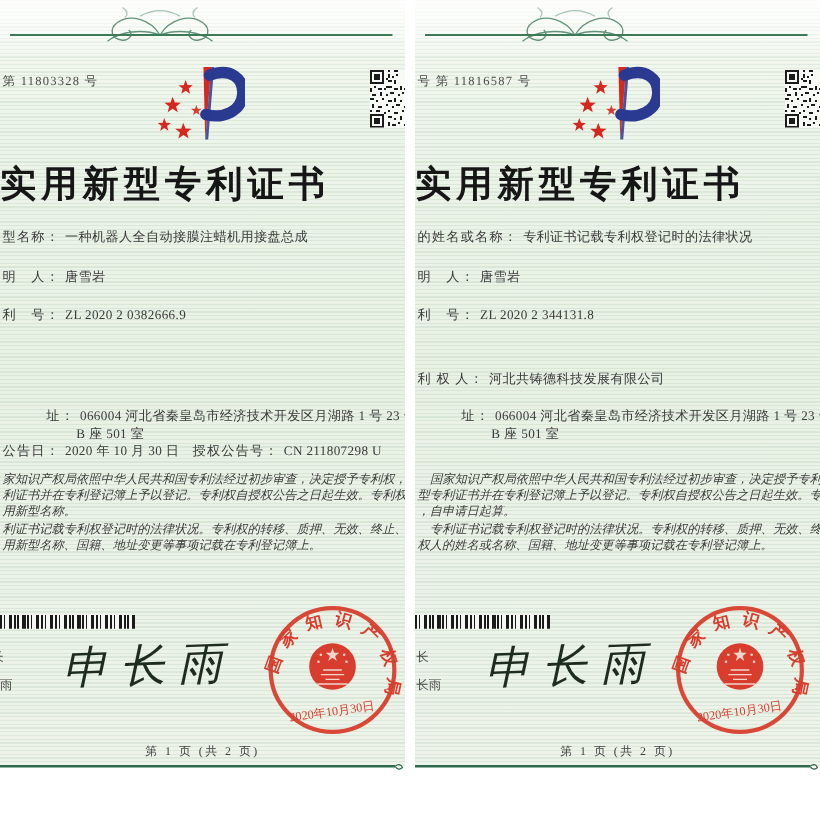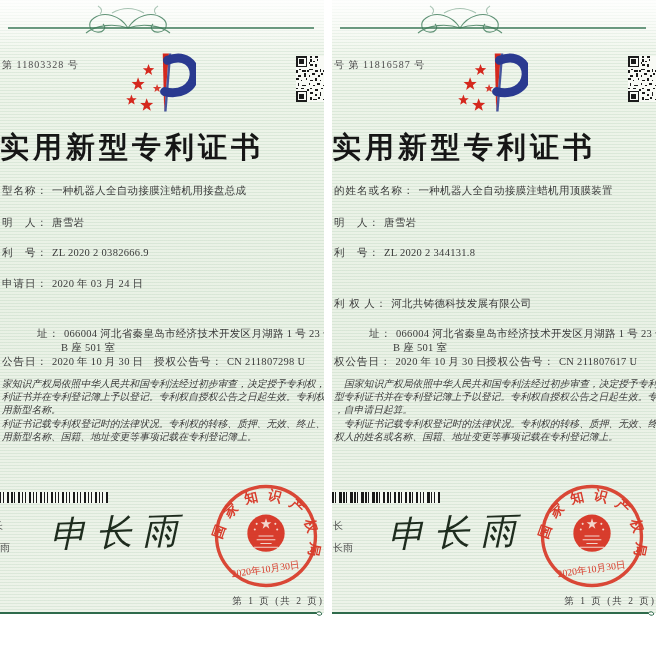--- a/index.html
+++ b/index.html
@@ -51,21 +51,21 @@
     position:absolute;left:0px;top:492px;width:108px;height:11px;
     background:repeating-linear-gradient(90deg,#1a1a1a 0 1.5px,#f5f8f2 1.5px 3px,#1a1a1a 3px 4px,#f5f8f2 4px 7px,#1a1a1a 7px 9.5px,#f5f8f2 9.5px 11px);
   }
   .edge-partial{position:absolute;font-size:10px;color:#4a4a4a;white-space:nowrap;}
   .signature{
     position:absolute;left:50px;top:508px;width:170px;font-size:36px;font-style:italic;
     letter-spacing:10px;color:#1e2c1e;transform:rotate(-2deg);white-space:nowrap;
   }
   .seal{position:absolute;left:210px;top:480px;width:112px;height:112px;opacity:0.93;}
   .page-no{
-    position:absolute;left:0;top:595px;width:324px;text-align:right;
+    position:absolute;left:0;top:595px;width:324px;text-align:center;
     font-size:9.5px;letter-spacing:2px;color:#3f3f3f;
   }
   .bottom-line{position:absolute;left:0;top:610px;width:324px;height:8px;}
   .back-note{
     position:absolute;left:0;top:664px;width:324px;text-align:left;
     font-size:11px;font-style:italic;letter-spacing:3px;color:#3c3c3c;
   }
 </style>
 </head>
 <body>
@@ -114,23 +114,20 @@
     <div class="title">实用新型专利证书</div>
 
     <div class="row" style="top:184px">
       <span class="lbl">型名称：</span><span class="val">一种机器人全自动接膜注蜡机用接盘总成</span>
     </div>
     <div class="row" style="top:216px">
       <span class="lbl">明　人：</span><span class="val">唐雪岩</span>
     </div>
     <div class="row" style="top:246px">
       <span class="lbl">利　号：</span><span class="val">ZL 2020 2 0382666.9</span>
-    </div>
-    <div class="row" style="top:277px">
-      <span class="lbl">申请日：</span><span class="val">2020 年 03 月 24 日</span>
     </div>
     <div class="row row-addr" style="top:327px">
       <div><span class="lbl">址：</span><span class="val">066004 河北省秦皇岛市经济技术开发区月湖路 1 号 23 号楼</span></div>
       <div class="addr2"><span class="val">B 座 501 室</span></div>
     </div>
     <div class="row" style="top:355px">
       <span class="lbl">公告日：</span><span class="val">2020 年 10 月 30 日</span>
       <span class="pair2"><span class="lbl">授权公告号：</span><span class="val">CN 211807298 U</span></span>
     </div>
 
@@ -214,38 +211,34 @@
       <rect width="29" height="29" fill="#f8faf5"></rect>
       <path fill="#1b1b1b" d="M0,0h7v7h-7z M22,0h7v7h-7z M0,22h7v7h-7z"></path>
       <path fill="#f8faf5" d="M1,1h5v5h-5z M23,1h5v5h-5z M1,23h5v5h-5z"></path>
       <path fill="#1b1b1b" d="M2,2h3v3h-3z M24,2h3v3h-3z M2,24h3v3h-3z"></path>
       <path fill="#1b1b1b" d="M9,0h1v1h-1z M12,0h2v1h-2z M9,2h1v2h-1z M11,3h1v1h-1z M13,2h1v1h-1z M9,5h2v1h-2z M12,5h1v2h-1z M8,4h1v1h-1z M20,2h1v2h-1z M8,8h2v1h-2z M0,9h1v2h-1z M2,8h1v1h-1z M4,9h2v1h-2z M7,9h1v1h-1z M10,8h1v1h-1z M12,9h2v1h-2z M15,8h1v2h-1z M17,9h2v1h-2z M20,8h1v1h-1z M22,9h1v1h-1z M25,8h2v1h-2z M28,9h1v1h-1z M1,12h2v1h-2z M5,11h1v2h-1z M8,12h1v1h-1z M10,11h2v1h-2z M14,12h1v1h-1z M16,11h1v1h-1z M19,12h2v1h-2z M23,11h1v2h-1z M26,12h2v1h-2z M0,14h2v1h-2z M3,15h1v1h-1z M6,14h1v1h-1z M9,15h2v1h-2z M12,14h1v2h-1z M15,15h1v1h-1z M18,14h2v1h-2z M21,15h1v1h-1z M24,14h1v1h-1z M27,15h2v1h-2z M1,17h1v2h-1z M4,18h2v1h-2z M8,17h1v1h-1z M11,18h1v1h-1z M13,17h2v1h-2z M17,18h1v1h-1z M20,17h1v2h-1z M23,18h2v1h-2z M27,17h1v1h-1z M0,20h1v1h-1z M3,20h2v1h-2z M7,21h1v1h-1z M9,20h1v1h-1z M12,21h2v1h-2z M16,20h1v1h-1z M19,21h1v1h-1z M22,20h2v1h-2z M26,21h1v1h-1z M9,23h2v1h-2z M12,24h1v1h-1z M15,23h1v2h-1z M18,24h2v1h-2z M22,23h1v1h-1z M25,24h2v1h-2z M28,23h1v1h-1z M9,26h1v2h-1z M11,27h2v1h-2z M14,26h1v1h-1z M17,27h1v1h-1z M20,26h2v1h-2z M24,27h1v1h-1z M27,26h1v1h-1z"></path>
     </svg>
 
     <div class="title">实用新型专利证书</div>
 
     <div class="row" style="top:184px">
-      <span class="lbl">的姓名或名称：</span><span class="val">一种机器人全自动接膜注蜡机用顶膜装置</span>
+      <span class="lbl">的姓名或名称：</span><span class="val">专利证书记载专利权登记时的法律状况</span>
     </div>
     <div class="row" style="top:216px">
       <span class="lbl">明　人：</span><span class="val">唐雪岩</span>
     </div>
     <div class="row" style="top:246px">
       <span class="lbl">利　号：</span><span class="val">ZL 2020 2 344131.8</span>
     </div>
     <div class="row" style="top:297px">
       <span class="lbl">利 权 人：</span><span class="val">河北共铸德科技发展有限公司</span>
     </div>
     <div class="row row-addr" style="top:327px">
       <div><span class="lbl">址：</span><span class="val">066004 河北省秦皇岛市经济技术开发区月湖路 1 号 23 号楼</span></div>
       <div class="addr2"><span class="val">B 座 501 室</span></div>
-    </div>
-    <div class="row" style="top:355px">
-      <span class="lbl">权公告日：</span><span class="val">2020 年 10 月 30 日</span>
-      <span class="pair2"><span class="lbl">授权公告号：</span><span class="val">CN 211807617 U</span></span>
     </div>
 
     <div class="paras">
       <div class="indent">国家知识产权局依照中华人民共和国专利法经过初步审查，决定授予专利权，颁发</div>
       <div>型专利证书并在专利登记簿上予以登记。专利权自授权公告之日起生效。专利权期限</div>
       <div>，自申请日起算。</div>
       <div class="indent">专利证书记载专利权登记时的法律状况。专利权的转移、质押、无效、终止、恢复</div>
       <div>权人的姓名或名称、国籍、地址变更等事项记载在专利登记簿上。</div>
     </div>
 

